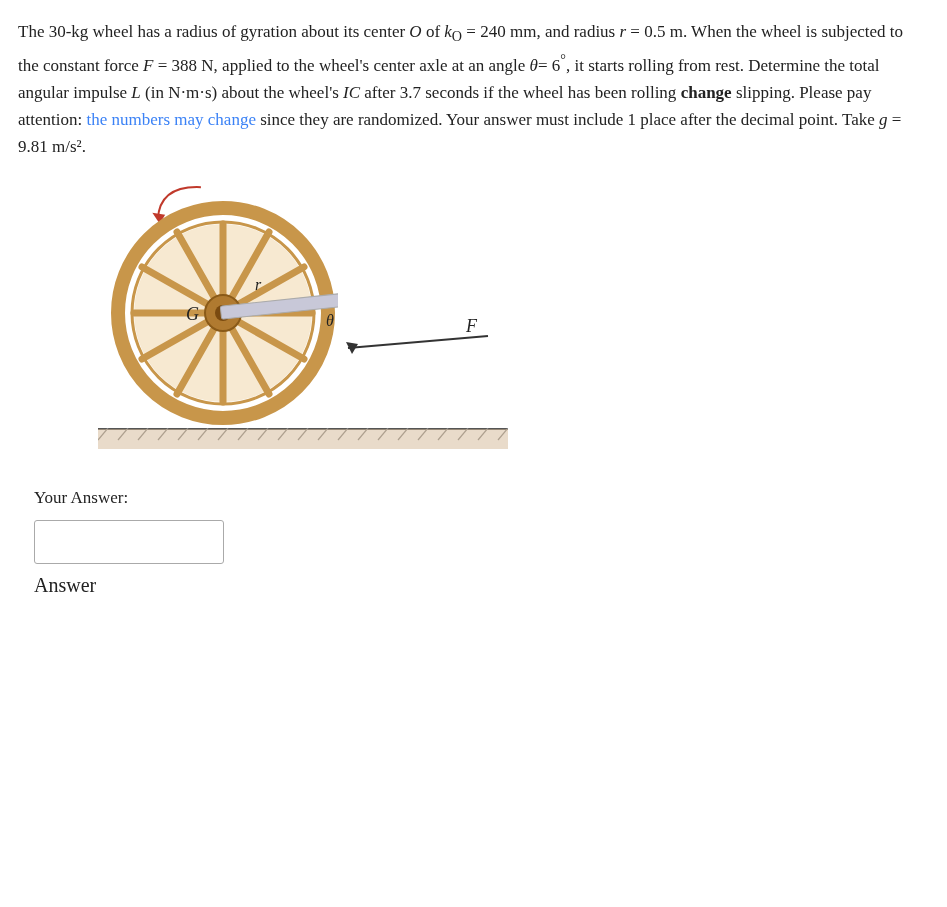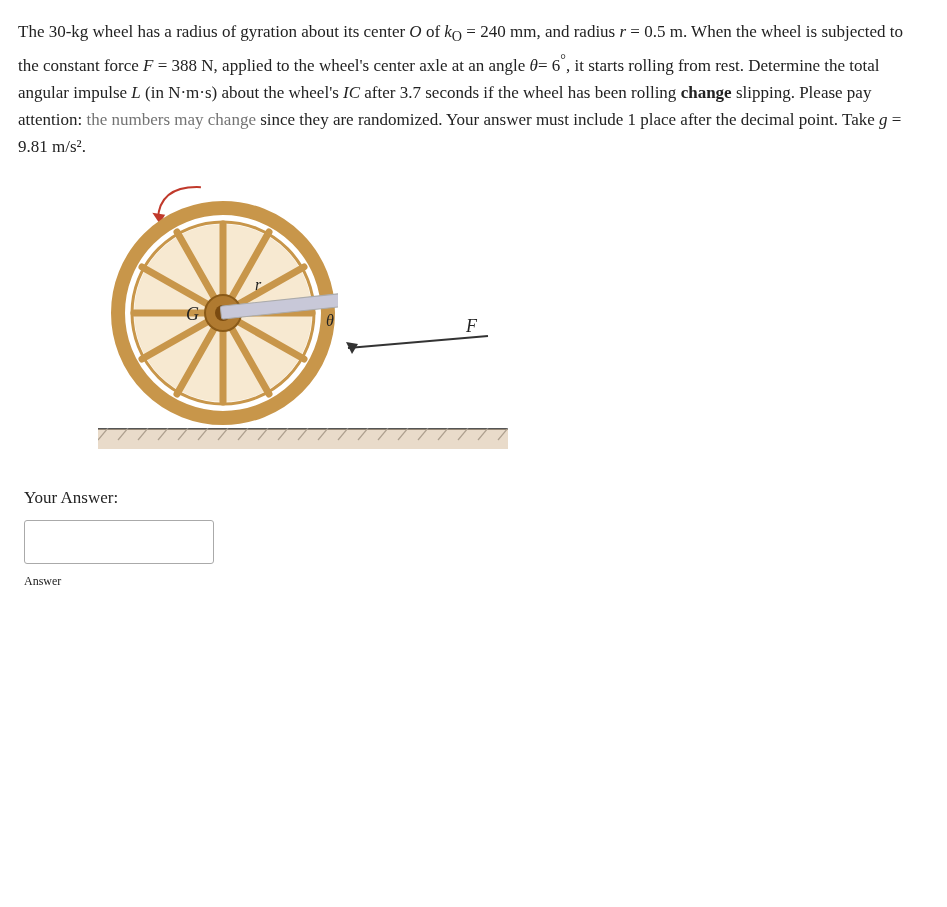--- a/index.html
+++ b/index.html
@@ -11,21 +11,21 @@
       padding: 18px 18px 30px 18px;
       width: 947px;
       min-height: 907px;
     }
     .problem-text {
       line-height: 1.6;
       margin-bottom: 18px;
       max-width: 910px;
     }
     .highlight-red {
-      color: #737373;
+      color: #3b82f6;
     }
     .diagram-container {
       display: flex;
       justify-content: flex-start;
       align-items: flex-end;
       margin-left: 60px;
       margin-bottom: 30px;
       position: relative;
       width: 480px;
       height: 280px;
@@ -48,40 +48,40 @@
     .ground-line {
       position: absolute;
       bottom: 28px;
       left: 20px;
       width: 410px;
       height: 2px;
       background: #555;
     }
     .answer-section {
       margin-top: 10px;
-      margin-left: 6px;
+      margin-left: 16px;
     }
     .answer-label {
       font-size: 17px;
       margin-bottom: 12px;
       font-family: Georgia, serif;
     }
     .answer-input {
       display: block;
       width: 190px;
       height: 44px;
       border: 1.5px solid #aaa;
       border-radius: 3px;
       font-size: 16px;
       padding: 4px 8px;
       margin-bottom: 10px;
       outline: none;
     }
     .answer-button-label {
-      font-size: 12px;
+      font-size: 20px;
       color: #222;
       font-family: Georgia, serif;
     }
   </style>
 </head>
 <body>
 
 <div class="problem-text">
   The 30-kg wheel has a radius of gyration about its center <i>O</i> of <i>k</i><sub>O</sub> = 240 mm, and
   radius <i>r</i> = 0.5 m. When the wheel is subjected to the constant force <i>F</i> = 388 N,

